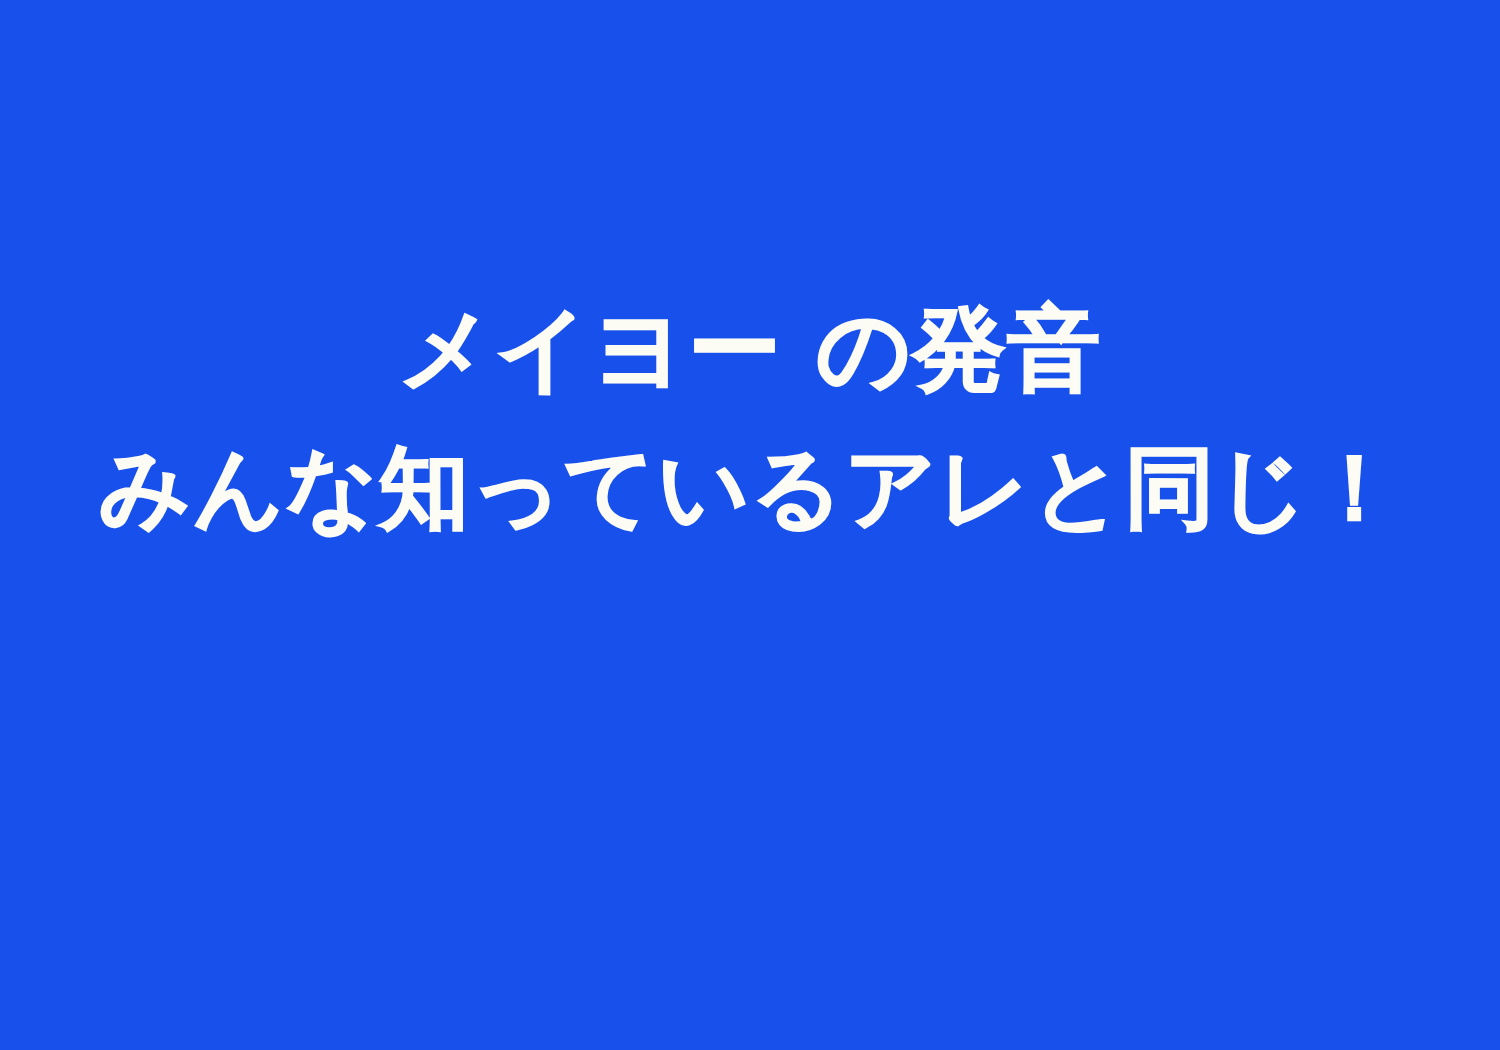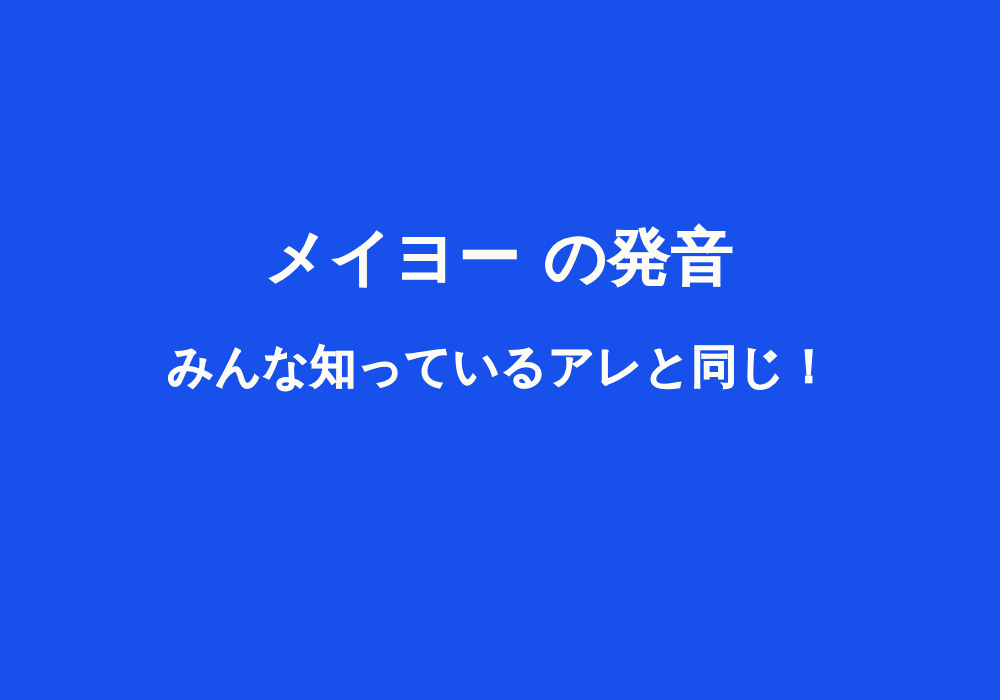--- a/index.html
+++ b/index.html
@@ -46,30 +46,29 @@
     font-family: "DejaVu Sans", "Liberation Sans", sans-serif;
     font-weight: 700;
     font-size: 62px;
     line-height: 1.18;
     letter-spacing: 0.015em;
     white-space: nowrap;
     
     -webkit-font-smoothing: antialiased;
     text-rendering: geometricPrecision;
     paint-order: stroke fill;
-    margin-top: 24px;
     -webkit-text-stroke: 1.1px #fcfcf5;
   }
 
   .headline-line--primary {
     font-size: 62px;
   }
 
   .headline-line--secondary {
-    font-size: 46px;
+    font-size: 60px;
   }
 </style>
 </head>
 <body>
 
 <div class="banner">
 
   <div class="headline-block">
 
     <span class="headline-line headline-line--primary">メイヨー の発音</span>

